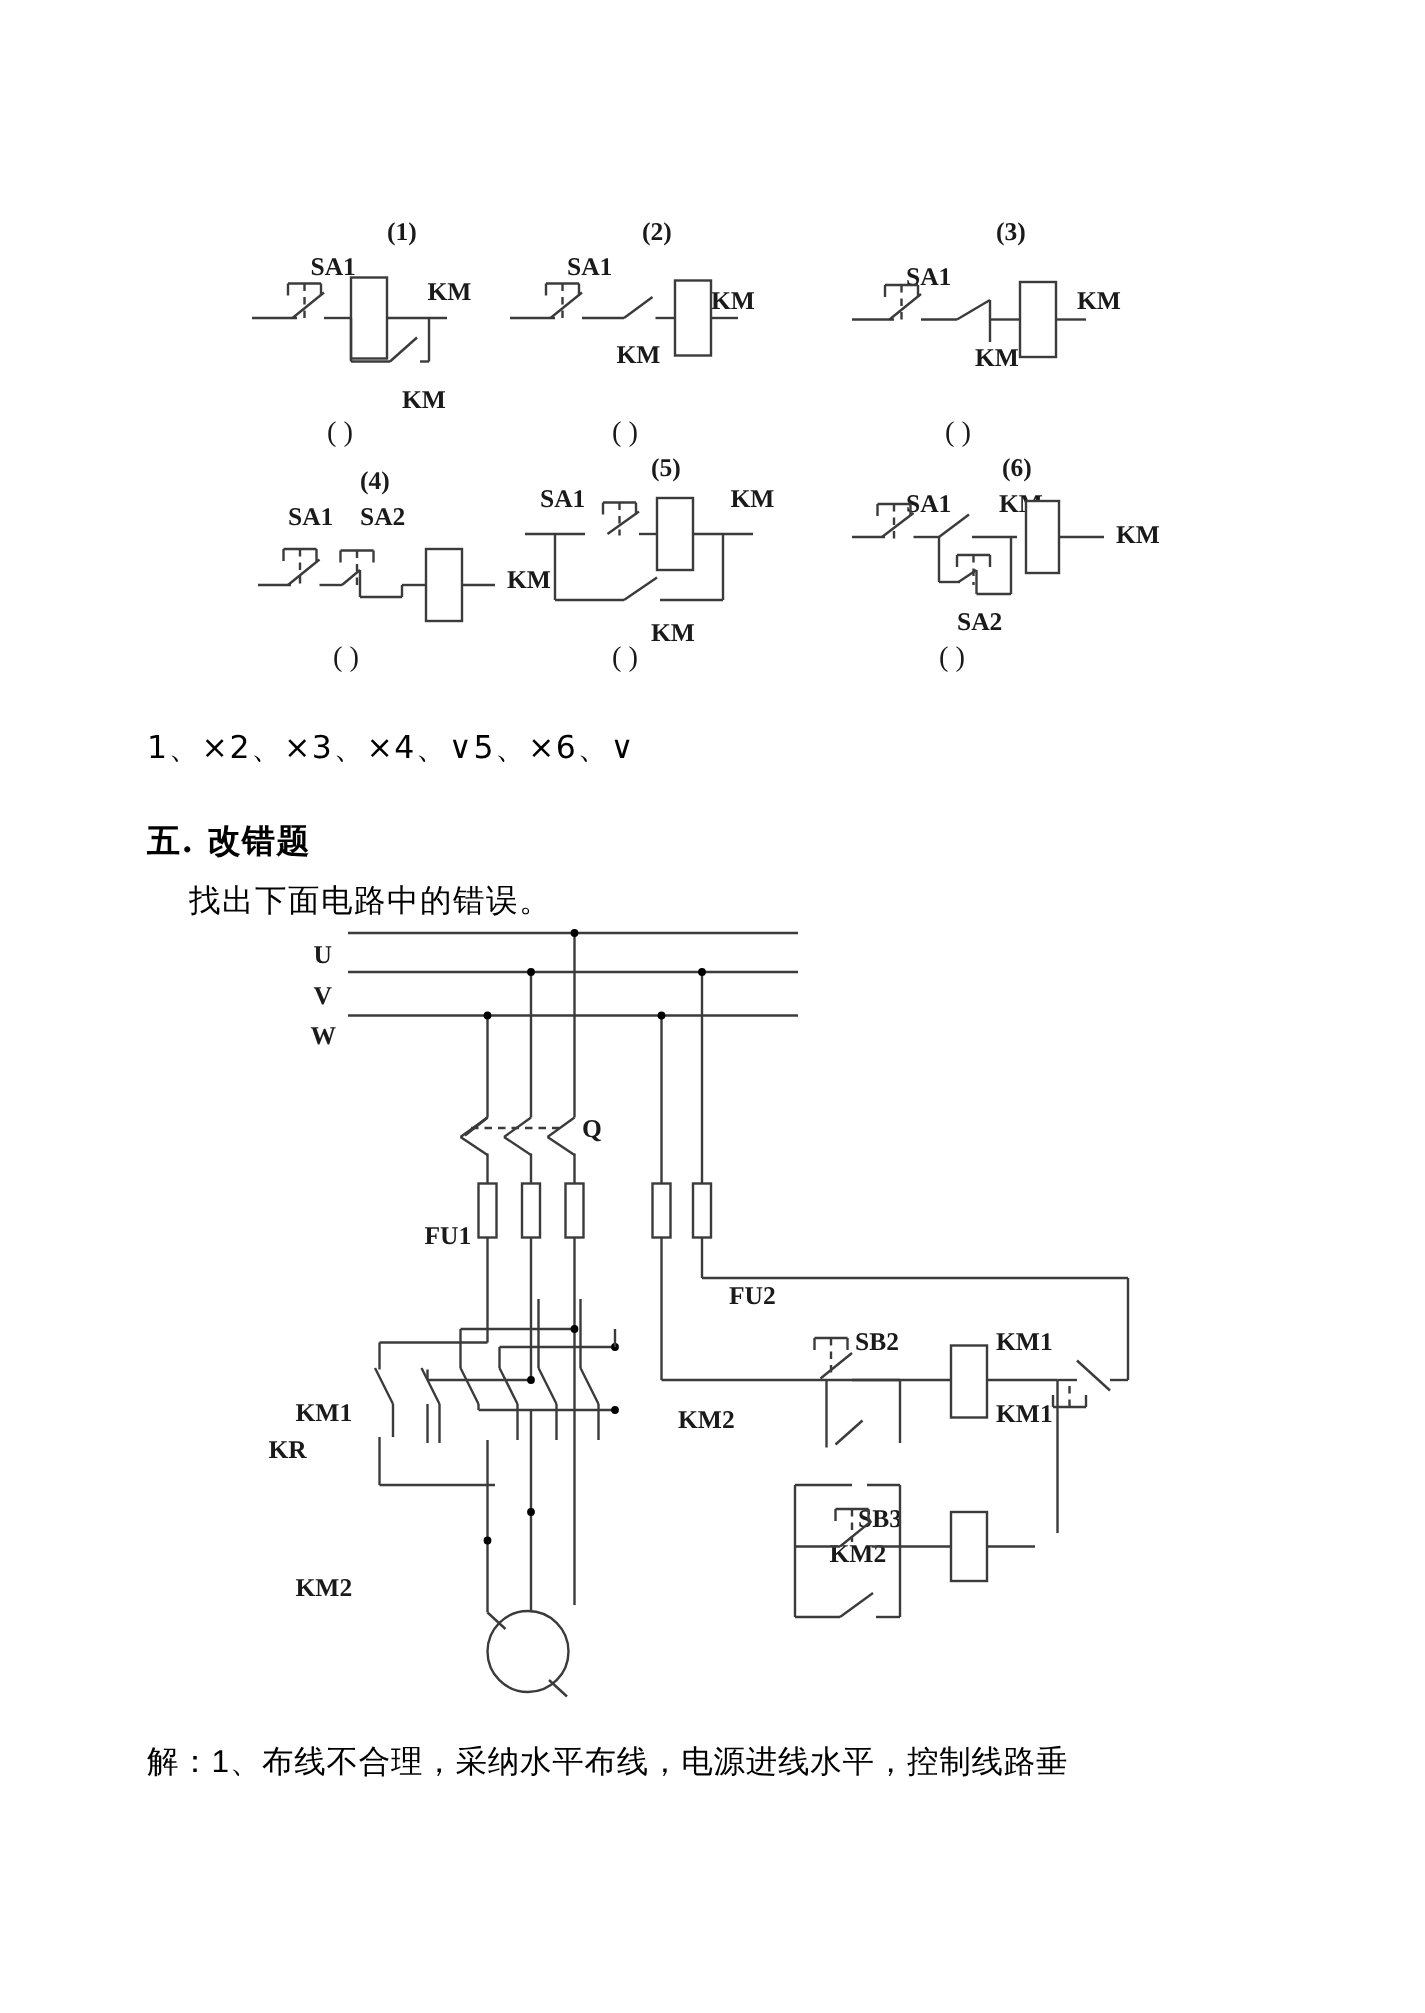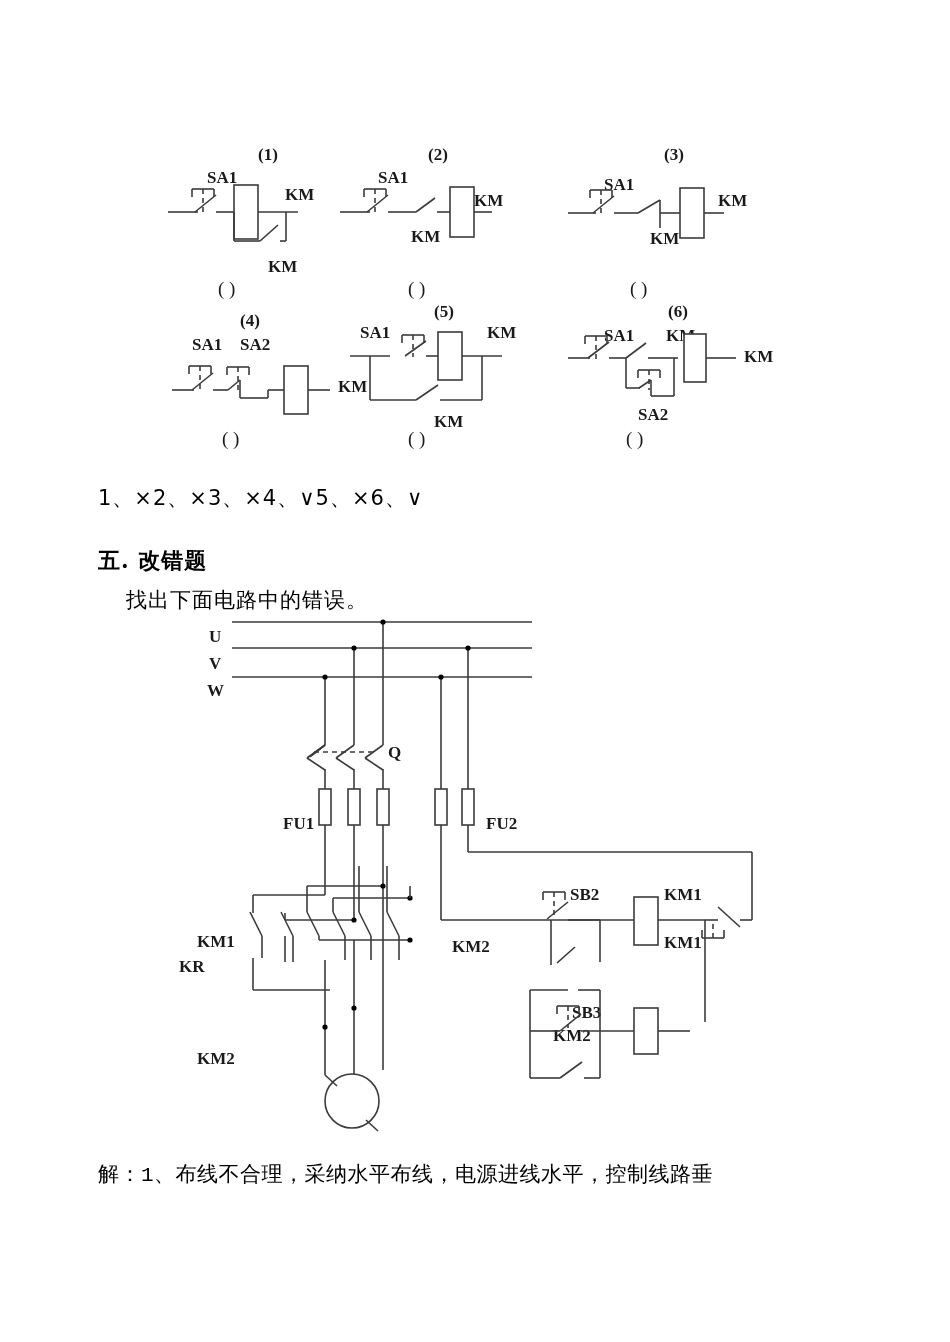--- a/index.html
+++ b/index.html
@@ -52,21 +52,21 @@
     letter-spacing: 1px;
   }
   .cn-body {
     font-family: "DejaVu Serif", serif;
     font-size: 21px;
     color: #000;
     white-space: nowrap;
     letter-spacing: 1px;
   }
   .cn-sol {
-    font-family: Liberation Mono, monospace;
+    font-family: Liberation Sans, sans-serif;
     font-size: 21px;
     color: #000;
     white-space: nowrap;
     letter-spacing: 0.5px;
   }
 
   
   svg.wire { display: block; overflow: visible; }
   svg.wire line, svg.wire path, svg.wire polyline, svg.wire rect, svg.wire circle {
     stroke: #3b3b3b;
@@ -261,21 +261,21 @@
   <div class="abs cn-head" style="left:98px; top:546px;">五. 改错题</div>
 
   <div class="abs cn-body" style="left:98px; top:586px;margin-left:28px;">找出下面电路中的错误。</div>
 
   <div class="abs lbl" style="left:209px; top:628px;">U</div>
   <div class="abs lbl" style="left:209px; top:655px;">V</div>
   <div class="abs lbl" style="left:207px; top:682px;">W</div>
 
   <div class="abs lbl" style="left:388px; top:744px;">Q</div>
   <div class="abs lbl" style="left:283px; top:815px;">FU1</div>
-  <div class="abs lbl" style="left:486px; top:815px;">FU2</div>
+  <div class="abs lbl" style="left:486px; top:855px;">FU2</div>
   <div class="abs lbl" style="left:197px; top:933px;">KM1</div>
   <div class="abs lbl" style="left:179px; top:958px;">KR</div>
   <div class="abs lbl" style="left:197px; top:1050px;">KM2</div>
   <div class="abs lbl" style="left:452px; top:938px;">KM2</div>
   <div class="abs lbl" style="left:570px; top:886px;">SB2</div>
   <div class="abs lbl" style="left:664px; top:886px;">KM1</div>
   <div class="abs lbl" style="left:664px; top:934px;">KM1</div>
   <div class="abs lbl" style="left:572px; top:1004px;">SB3</div>
   <div class="abs lbl" style="left:553px; top:1027px;">KM2</div>
 

